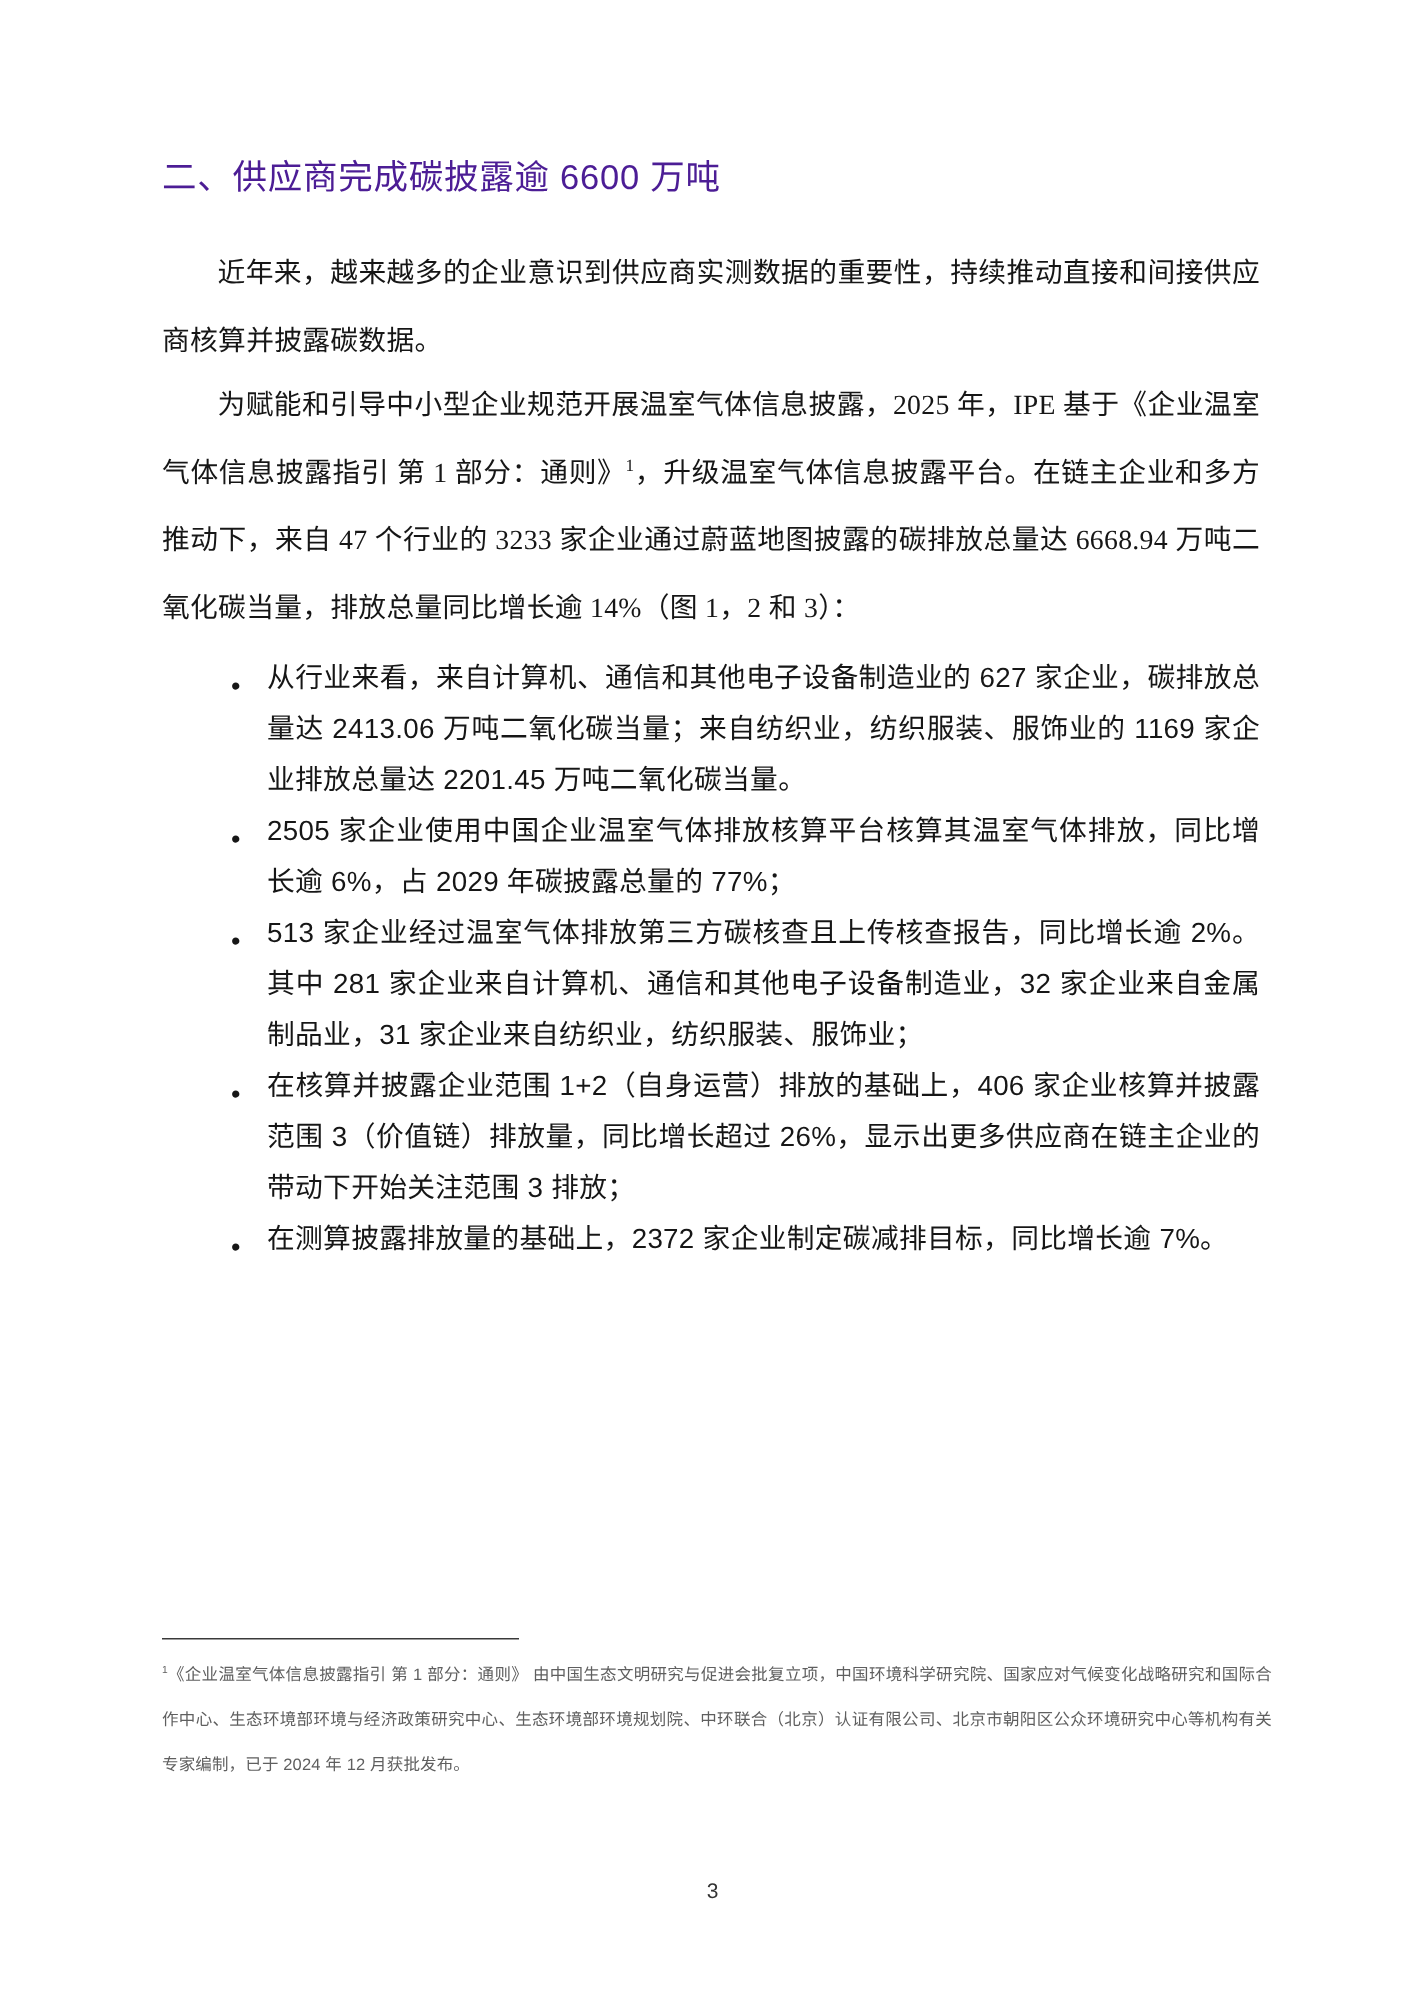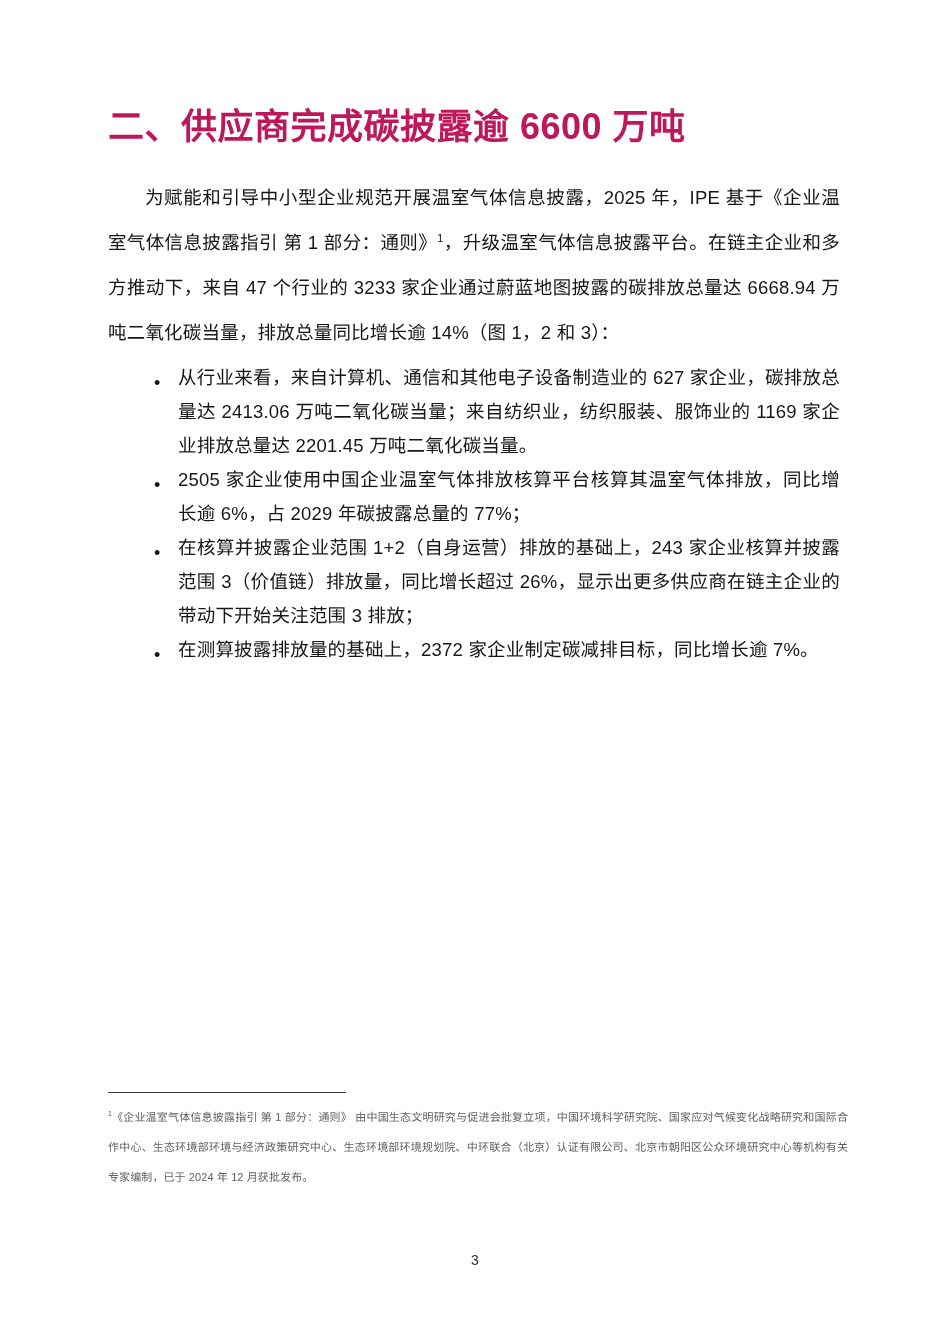--- a/index.html
+++ b/index.html
@@ -27,23 +27,23 @@
 
   .content {
     position: absolute;
     left: 108px;
     top: 104px;
     width: 732px;
   }
 
   
   .section-heading {
-    font-size: 36px;
-    font-weight: bold;
-    color: #be185d;
+    font-size: 23px;
+    font-weight: normal;
+    color: #4c1d95;
     letter-spacing: 0.5px;
     line-height: 1.25;
     margin: 0 0 26px 0;
     white-space: nowrap;
   }
 
   
   .para {
     font-size: 18.5px;
     line-height: 45px;
@@ -124,27 +124,29 @@
 </style>
 </head>
 <body>
 
 <div class="page">
 
   <div class="content">
 
     <h2 class="section-heading">二、供应商完成碳披露逾 6600 万吨</h2>
 
+    <p class="para">近年来，越来越多的企业意识到供应商实测数据的重要性，持续推动直接和间接供应商核算并披露碳数据。</p>
 
     <p class="para"><span>为赋能和引导中小型企业规范开展温室气体信息披露，2025 年，IPE 基于《企业温室气体信息披露指引 第 1 部分：通则》</span><sup>1</sup><span>，升级温室气体信息披露平台。在链主企业和多方推动下，来自 47 个行业的 3233 家企业通过蔚蓝地图披露的碳排放总量达 6668.94 万吨二氧化碳当量，排放总量同比增长逾 14%（图 1，2 和 3）：</span></p>
 
     <ul class="bullets">
       <li>从行业来看，来自计算机、通信和其他电子设备制造业的 627 家企业，碳排放总量达 2413.06 万吨二氧化碳当量；来自纺织业，纺织服装、服饰业的 1169 家企业排放总量达 2201.45 万吨二氧化碳当量。</li>
       <li>2505 家企业使用中国企业温室气体排放核算平台核算其温室气体排放，同比增长逾 6%，占 2029 年碳披露总量的 77%；</li>
-      <li>在核算并披露企业范围 1+2（自身运营）排放的基础上，243 家企业核算并披露范围 3（价值链）排放量，同比增长超过 26%，显示出更多供应商在链主企业的带动下开始关注范围 3 排放；</li>
+      <li>513 家企业经过温室气体排放第三方碳核查且上传核查报告，同比增长逾 2%。其中 281 家企业来自计算机、通信和其他电子设备制造业，32 家企业来自金属制品业，31 家企业来自纺织业，纺织服装、服饰业；</li>
+      <li>在核算并披露企业范围 1+2（自身运营）排放的基础上，406 家企业核算并披露范围 3（价值链）排放量，同比增长超过 26%，显示出更多供应商在链主企业的带动下开始关注范围 3 排放；</li>
       <li>在测算披露排放量的基础上，2372 家企业制定碳减排目标，同比增长逾 7%。</li>
     </ul>
 
   </div>
 
   <div class="footnote">
     <div class="fn-rule"></div>
     <p class="fn-text"><sup>1</sup><span>《企业温室气体信息披露指引 第 1 部分：通则》 由中国生态文明研究与促进会批复立项，中国环境科学研究院、国家应对气候变化战略研究和国际合作中心、生态环境部环境与经济政策研究中心、生态环境部环境规划院、中环联合（北京）认证有限公司、北京市朝阳区公众环境研究中心等机构有关专家编制，已于 2024 年 12 月获批发布。</span></p>
   </div>
 

